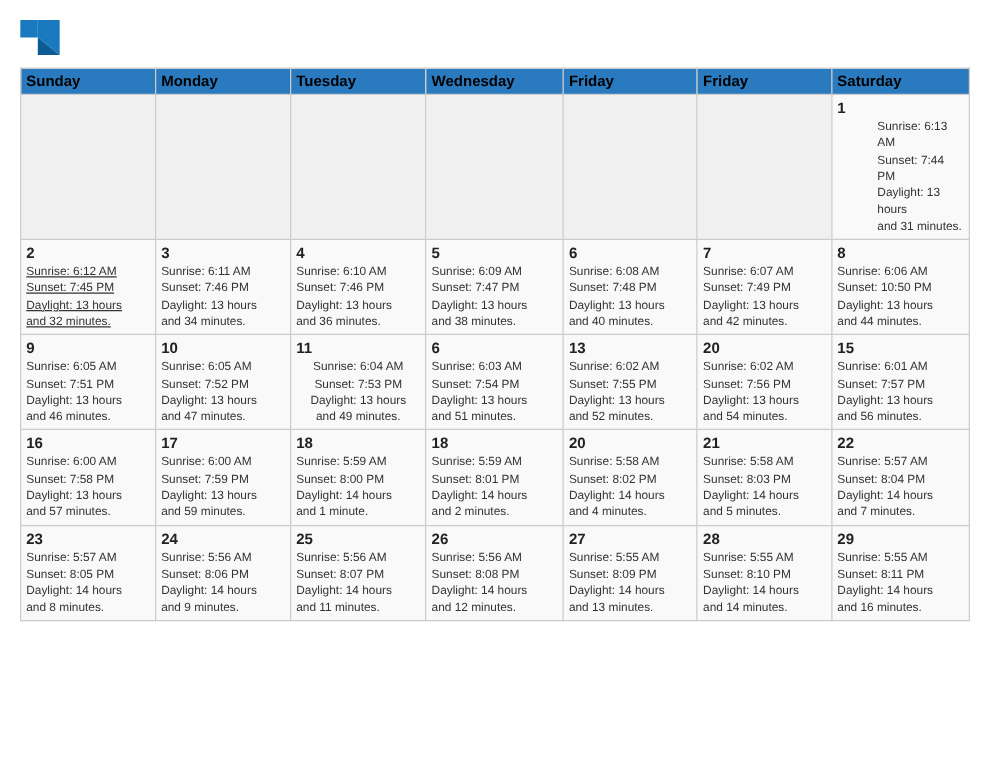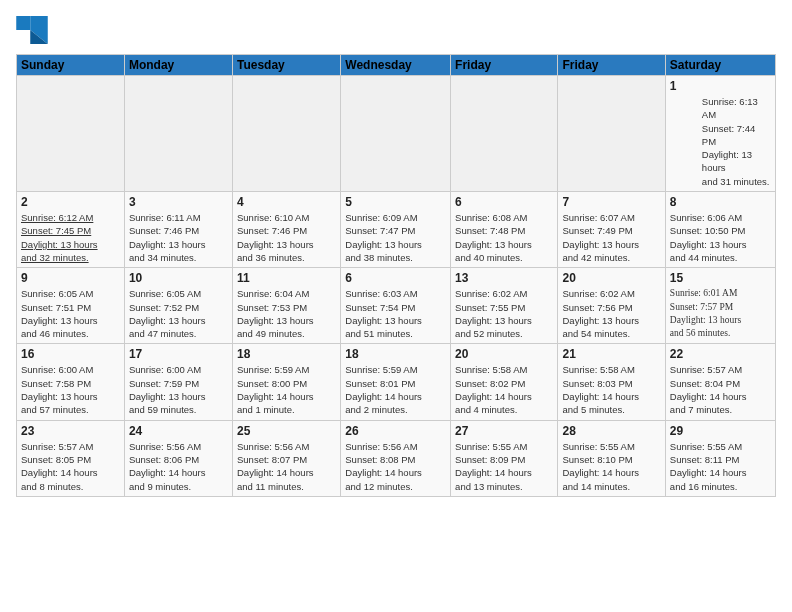--- a/index.html
+++ b/index.html
@@ -188,21 +188,21 @@
         </td>
         <td>
           <span class="day-num">10</span>
           <div class="day-info" style="white-space: pre-line;">Sunrise: 6:05 AM
 Sunset: 7:52 PM
 Daylight: 13 hours
 and 47 minutes.</div>
         </td>
         <td>
           <span class="day-num">11</span>
-          <div class="day-info" style="white-space: pre-line;">Sunrise: 6:04 AM
+          <div class="day-info" style="white-space: pre-line; text-align: center;">Sunrise: 6:04 AM
 Sunset: 7:53 PM
 Daylight: 13 hours
 and 49 minutes.</div>
         </td>
         <td>
           <span class="day-num">6</span>
           <div class="day-info" style="white-space: pre-line;">Sunrise: 6:03 AM
 Sunset: 7:54 PM
 Daylight: 13 hours
 and 51 minutes.</div>
@@ -216,21 +216,21 @@
         </td>
         <td>
           <span class="day-num">20</span>
           <div class="day-info" style="white-space: pre-line;">Sunrise: 6:02 AM
 Sunset: 7:56 PM
 Daylight: 13 hours
 and 54 minutes.</div>
         </td>
         <td>
           <span class="day-num">15</span>
-          <div class="day-info" style="white-space: pre-line; font-family: Liberation Serif, serif;">Sunrise: 6:01 AM
+          <div class="day-info" style="white-space: pre-line;">Sunrise: 6:01 AM
 Sunset: 7:57 PM
 Daylight: 13 hours
 and 56 minutes.</div>
         </td>
       </tr>
       <tr>
         <td>
           <span class="day-num">16</span>
           <div class="day-info" style="white-space: pre-line;">Sunrise: 6:00 AM
 Sunset: 7:58 PM

